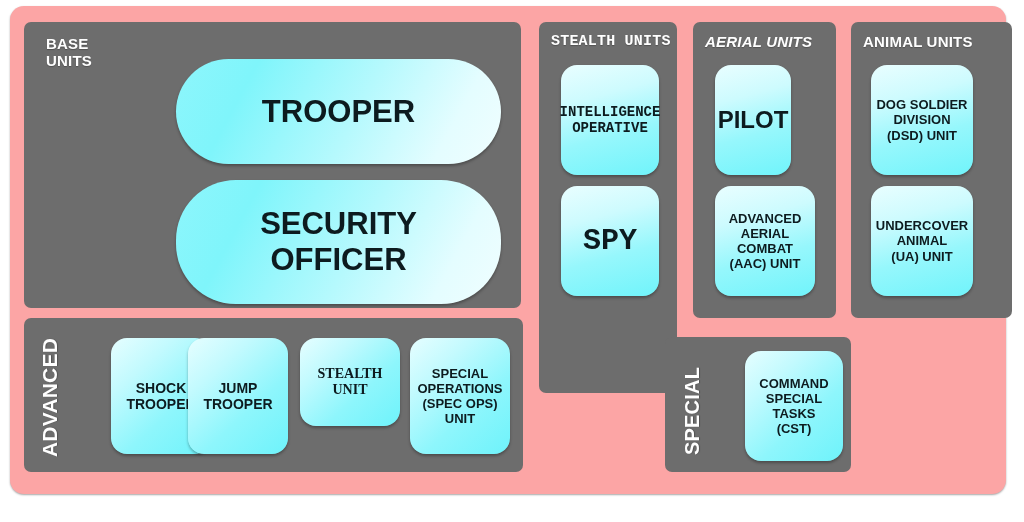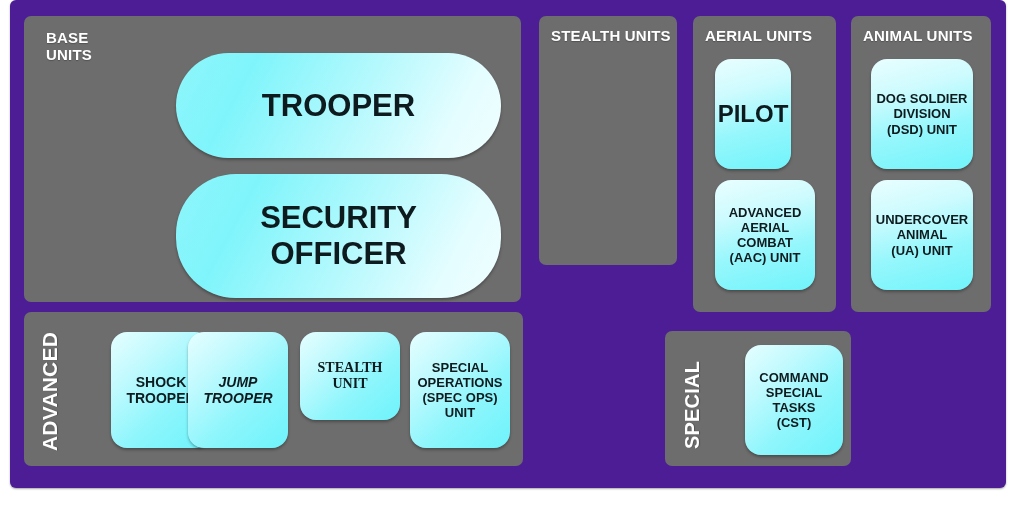--- a/index.html
+++ b/index.html
@@ -15,25 +15,25 @@
     position: relative;
     width: 1024px;
     height: 522px;
     background: #ffffff;
     overflow: hidden;
   }
   
   .frame {
     position: absolute;
     left: 10px;
-    top: 0;
+    top: 6px;
     width: 996px;
     height: 488px;
-    background: #4c1d95;
-    border-radius: 6px;
+    background: #fca5a5;
+    border-radius: 14px;
     box-shadow: 0 1px 2px rgba(0,0,0,0.35);
   }
   
   .panel {
     position: absolute;
     background: #6d6d6d;
     border-radius: 7px;
   }
   .panel-title {
     position: absolute;
@@ -87,56 +87,59 @@
     <div class="panel" style="left:14px; top:16px; width:497px; height:286px;">
       <div class="panel-title" style="left:22px; top:14px; width:110px;">BASE
 UNITS</div>
 
       <div class="unit big-pill" style="left:152px; top:37px; width:325px; height:105px;">TROOPER</div>
 
       <div class="unit big-pill" style="left:152px; top:158px; width:325px; height:124px;">SECURITY
 OFFICER</div>
     </div>
 
-    <div class="panel" style="left:529px; top:16px; width:138px; height:249px;">
+    <div class="panel" style="left:529px; top:16px; width:138px; height:371px;font-family:Liberation Mono, monospace;">
       <div class="panel-title" style="left:12px; top:12px;">STEALTH UNITS</div>
 
+      <div class="unit sm-box vgrad" style="left:22px; top:43px; width:98px; height:110px;">INTELLIGENCE
+OPERATIVE</div>
 
+      <div class="unit sm-box vgrad" style="left:22px; top:164px; width:98px; height:110px; font-size:30px;">SPY</div>
     </div>
 
     <div class="panel" style="left:683px; top:16px; width:143px; height:296px;">
-      <div class="panel-title" style="left:12px; top:12px;">AERIAL UNITS</div>
+      <div class="panel-title" style="left:12px; top:12px;font-style:italic;">AERIAL UNITS</div>
 
       <div class="unit sm-box vgrad" style="left:22px; top:43px; width:76px; height:110px; font-size:24px;">PILOT</div>
 
       <div class="unit xs-box vgrad" style="left:22px; top:164px; width:100px; height:110px;">ADVANCED
 AERIAL
 COMBAT
 (AAC) UNIT</div>
     </div>
 
-    <div class="panel" style="left:841px; top:16px; width:140px; height:296px;">
+    <div class="panel" style="left:841px; top:16px; width:161px; height:296px;">
       <div class="panel-title" style="left:12px; top:12px;">ANIMAL UNITS</div>
 
       <div class="unit xs-box vgrad" style="left:20px; top:164px; width:102px; height:110px;">UNDERCOVER
 ANIMAL
 (UA) UNIT</div>
 
       <div class="unit xs-box vgrad" style="left:20px; top:43px; width:102px; height:110px;">DOG SOLDIER
 DIVISION
 (DSD) UNIT</div>
     </div>
 
     <div class="panel" style="left:14px; top:312px; width:499px; height:154px;">
       <div class="panel-title vertical" style="left:14px; top:139px; font-size:21px;">ADVANCED</div>
 
       <div class="unit sm-box dgrad" style="left:54px; top:20px; width:100px; height:116px;margin-left:33px;">SHOCK
 TROOPER</div>
 
-      <div class="unit sm-box dgrad" style="left:164px; top:20px; width:100px; height:116px;font-style:italic;">JUMP
+      <div class="unit sm-box dgrad" style="left:164px; top:20px; width:100px; height:116px;">JUMP
 TROOPER</div>
 
       <div class="unit sm-box dgrad" style="left:276px; top:20px; width:100px; height:88px;font-family:Liberation Serif, serif;">STEALTH
 UNIT</div>
 
       <div class="unit xs-box dgrad" style="left:386px; top:20px; width:100px; height:116px;">SPECIAL
 OPERATIONS
 (SPEC OPS)
 UNIT</div>
     </div>

